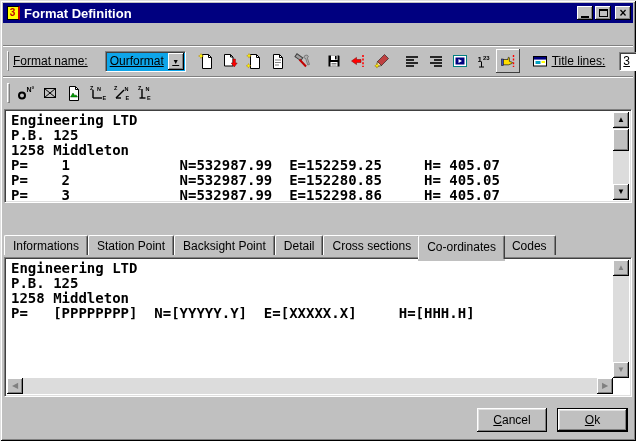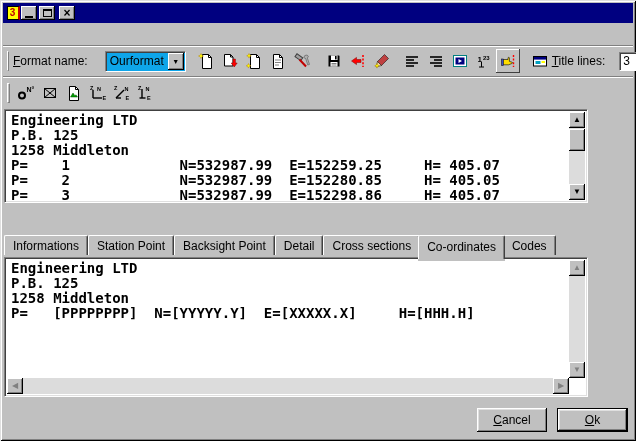--- a/index.html
+++ b/index.html
@@ -30,21 +30,21 @@
   .glyph-min{width:8px;height:2px;background:#000;margin-top:7px;}
   .glyph-max{width:9px;height:8px;border:1px solid #000;border-top-width:2px;}
   .glyph-close{font-size:12px;font-weight:bold;line-height:10px;}
   
   .menubar{position:absolute;left:3px;top:24px;right:3px;height:21px;
     display:flex;align-items:center;padding-left:1px;}
   .menu-item{display:inline-block;padding:2px 8px;}
   .u::first-letter{text-decoration:underline;}
   
   .toolbar{position:absolute;left:3px;right:3px;display:flex;align-items:center;
-    border-top:1px solid #808080;box-shadow:inset 0 1px 0 #ffffff;padding:0 4px;}
+    border-top:1px solid #808080;box-shadow:inset 0 1px 0 #ffffff;padding:0 4px;text-decoration:underline;}
   .tb1{top:45px;height:31px;}
   .tb2{top:76px;height:33px;}
   .grip{width:3px;height:20px;margin:0 4px 0 0;
     border-left:1px solid #fff;border-top:1px solid #fff;
     border-right:1px solid #808080;border-bottom:1px solid #808080;}
   .tb-label{white-space:nowrap;display:inline-block;}
   .combo{width:122px;height:21px;background:#0ea5e9;margin-left:17px;
     border:1px solid;border-color:#808080 #fff #fff #808080;
     box-shadow:inset 1px 1px 0 #404040;
     display:flex;align-items:center;}
@@ -56,21 +56,21 @@
     display:flex;align-items:center;justify-content:center;flex:0 0 auto;}
   .tbtn.pressed{background:#c0c0c0;
     box-shadow:inset -1px -1px 0 #404040,inset 1px 1px 0 #fff;}
   .gap8{margin-left:8px;}
   .gap6{margin-left:6px;}
   .tl-group{margin-left:auto;display:flex;align-items:center;gap:14px;padding-right:2px;}
   .tl-input{width:20px;height:19px;background:#fff;border:1px solid;
     border-color:#808080 #fff #fff #808080;box-shadow:inset 1px 1px 0 #404040;
     font-family:"Liberation Sans",sans-serif;font-size:12px;padding:0 3px;}
   
-  .pane{position:absolute;left:4px;width:584px;background:#fff;
+  .pane{position:absolute;left:4px;width:628px;background:#fff;
     border:1px solid;border-color:#808080 #fff #fff #808080;
     box-shadow:inset 1px 1px 0 #404040,inset -1px -1px 0 #dfdfdf;}
   .pane1{top:109px;height:94px;}
   .pane2{top:257px;height:140px;}
   .pane-text{position:absolute;left:2px;top:2px;right:18px;bottom:2px;overflow:hidden;
     padding:1px 0 0 4px;}
   .pane2 .pane-text{bottom:18px;}
   .mono-line{font-family:"DejaVu Sans Mono",monospace;font-weight:bold;
     font-size:14px;line-height:15px;white-space:pre;}
   
@@ -111,20 +111,21 @@
 </style>
 </head>
 <body>
 
 <div class="window">
 
   <div class="titlebar">
     <span class="app-icon">
         <span class="app-icon-box">3</span>
       </span>
+    <span class="title-text">Format Definition</span>
     <span class="winbtns">
       <button class="winbtn">
           <span class="glyph-min"></span>
         </button>
       <button class="winbtn">
           <span class="glyph-max"></span>
         </button>
       <button class="winbtn close">
           <span class="glyph-close">×</span>
         </button>

